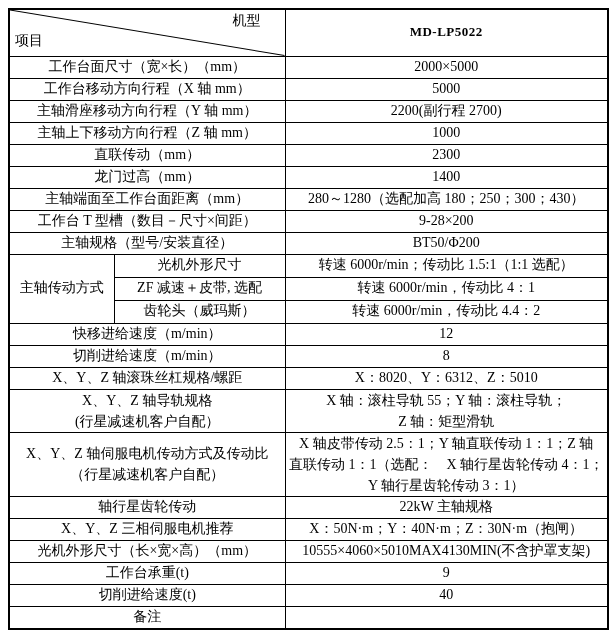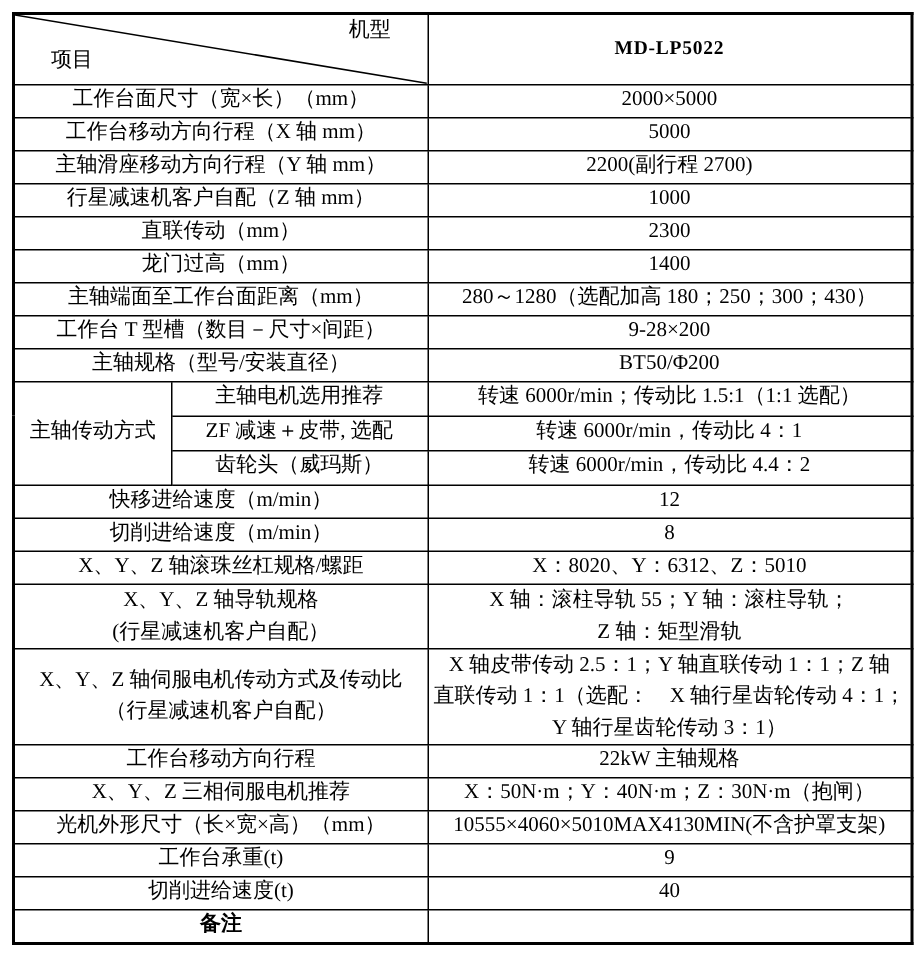--- a/index.html
+++ b/index.html
@@ -19,26 +19,26 @@
     vertical-align:middle;
     font-size:14px;
     line-height:1.3;
     overflow:hidden;
   }
   tr.h-head  { height:47px; }
   tr.h-std   { height:22px; }
   tr.h-sp    { height:23px; }
   tr.h-guide { height:43px; }
   tr.h-servo { height:64px; }
-  tr.h-note  { height:23px;font-weight:bold; }
+  tr.h-note  { height:23px; }
   .multiline { white-space:pre-line; line-height:21px; }
   td.corner { position:relative; padding:0; }
   .corner svg { position:absolute; left:0; top:0; width:100%; height:100%; display:block; }
   .axis-top  { position:absolute; top:2px;  right:24px; font-size:14px; }
-  .axis-left { position:absolute; bottom:5px; left:24px; font-size:14px; }
+  .axis-left { position:absolute; bottom:5px; left:5px; font-size:14px; }
   td.model-cell { font-weight:bold; font-size:13px; letter-spacing:0.5px; }
 </style>
 </head>
 <body>
 
 <div class="page">
   <table class="spec">
     <colgroup>
       <col style="width:105px">
       <col style="width:171px">
@@ -63,21 +63,21 @@
     </tr>
     <tr class="h-std">
       <td colspan="2">工作台移动方向行程（X 轴 mm）</td>
       <td>5000</td>
     </tr>
     <tr class="h-std">
       <td colspan="2">主轴滑座移动方向行程（Y 轴 mm）</td>
       <td>2200(副行程 2700)</td>
     </tr>
     <tr class="h-std">
-      <td colspan="2">行星减速机客户自配（Z 轴 mm）</td>
+      <td colspan="2">主轴上下移动方向行程（Z 轴 mm）</td>
       <td>1000</td>
     </tr>
     <tr class="h-std">
       <td colspan="2">直联传动（mm）</td>
       <td>2300</td>
     </tr>
     <tr class="h-std">
       <td colspan="2">龙门过高（mm）</td>
       <td>1400</td>
     </tr>
@@ -89,21 +89,21 @@
       <td colspan="2">工作台 T 型槽（数目－尺寸×间距）</td>
       <td>9-28×200</td>
     </tr>
     <tr class="h-std">
       <td colspan="2">主轴规格（型号/安装直径）</td>
       <td>BT50/Φ200</td>
     </tr>
 
     <tr class="h-sp">
       <td rowspan="3">主轴传动方式</td>
-      <td>主轴电机选用推荐</td>
+      <td>光机外形尺寸</td>
       <td>转速 6000r/min；传动比 1.5:1（1:1 选配）</td>
     </tr>
     <tr class="h-sp">
       <td>ZF 减速＋皮带, 选配</td>
       <td>转速 6000r/min，传动比 4：1</td>
     </tr>
     <tr class="h-sp">
       <td>齿轮头（威玛斯）</td>
       <td>转速 6000r/min，传动比 4.4：2</td>
     </tr>
@@ -127,21 +127,21 @@
 Z 轴：矩型滑轨</td>
     </tr>
     <tr class="h-servo">
       <td colspan="2" class="multiline">X、Y、Z 轴伺服电机传动方式及传动比
 （行星减速机客户自配）</td>
       <td class="multiline">X 轴皮带传动 2.5：1；Y 轴直联传动 1：1；Z 轴
 直联传动 1：1（选配：　X 轴行星齿轮传动 4：1；
 Y 轴行星齿轮传动 3：1）</td>
     </tr>
     <tr class="h-std">
-      <td colspan="2">工作台移动方向行程</td>
+      <td colspan="2">轴行星齿轮传动</td>
       <td>22kW 主轴规格</td>
     </tr>
     <tr class="h-std">
       <td colspan="2">X、Y、Z 三相伺服电机推荐</td>
       <td>X：50N·m；Y：40N·m；Z：30N·m（抱闸）</td>
     </tr>
     <tr class="h-std">
       <td colspan="2">光机外形尺寸（长×宽×高）（mm）</td>
       <td>10555×4060×5010MAX4130MIN(不含护罩支架)</td>
     </tr>

